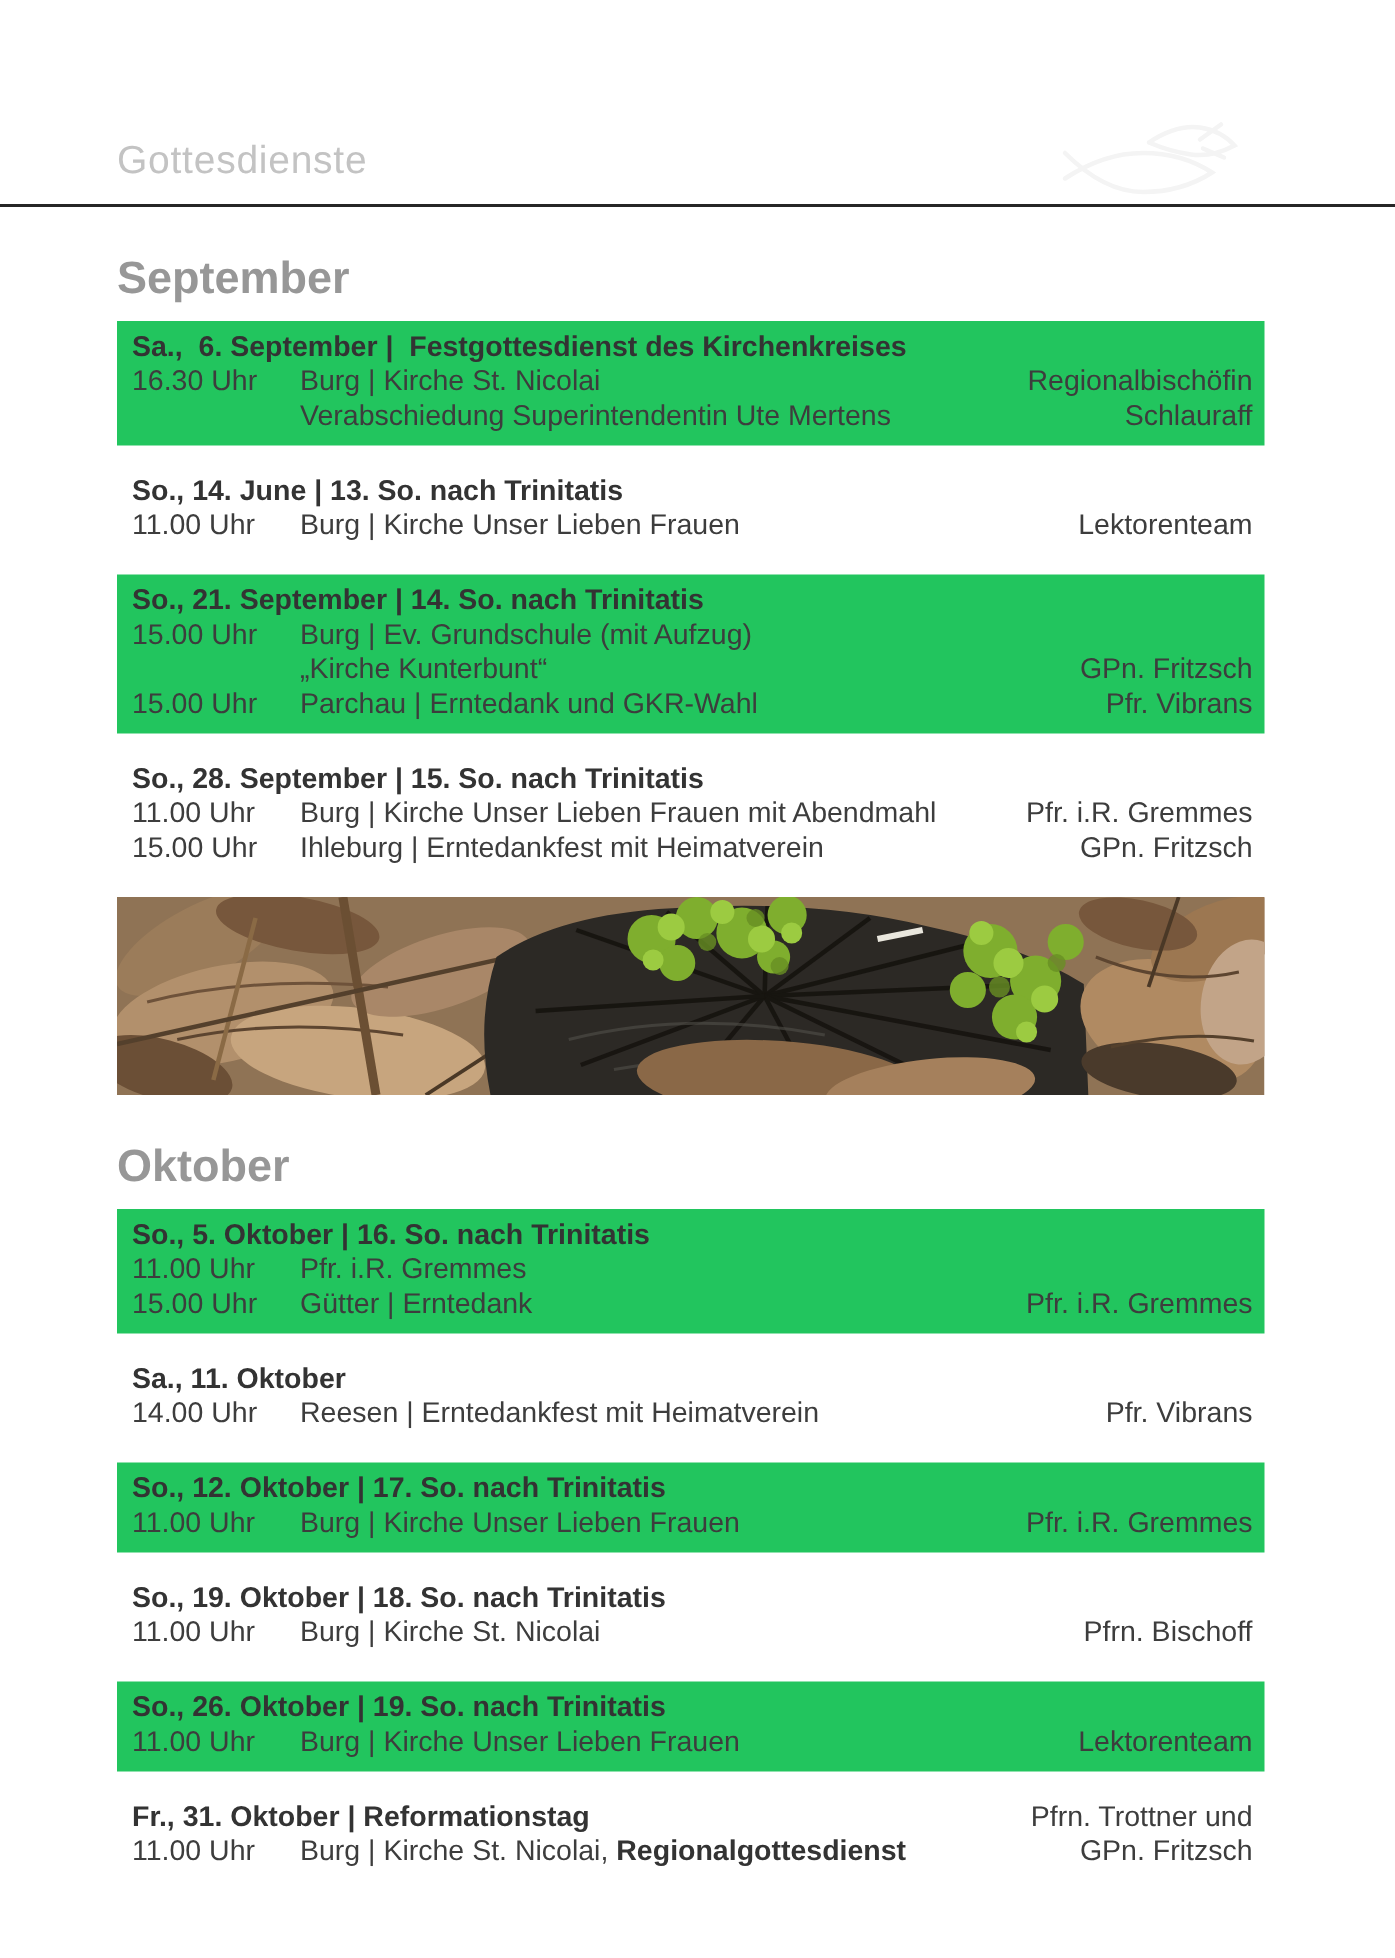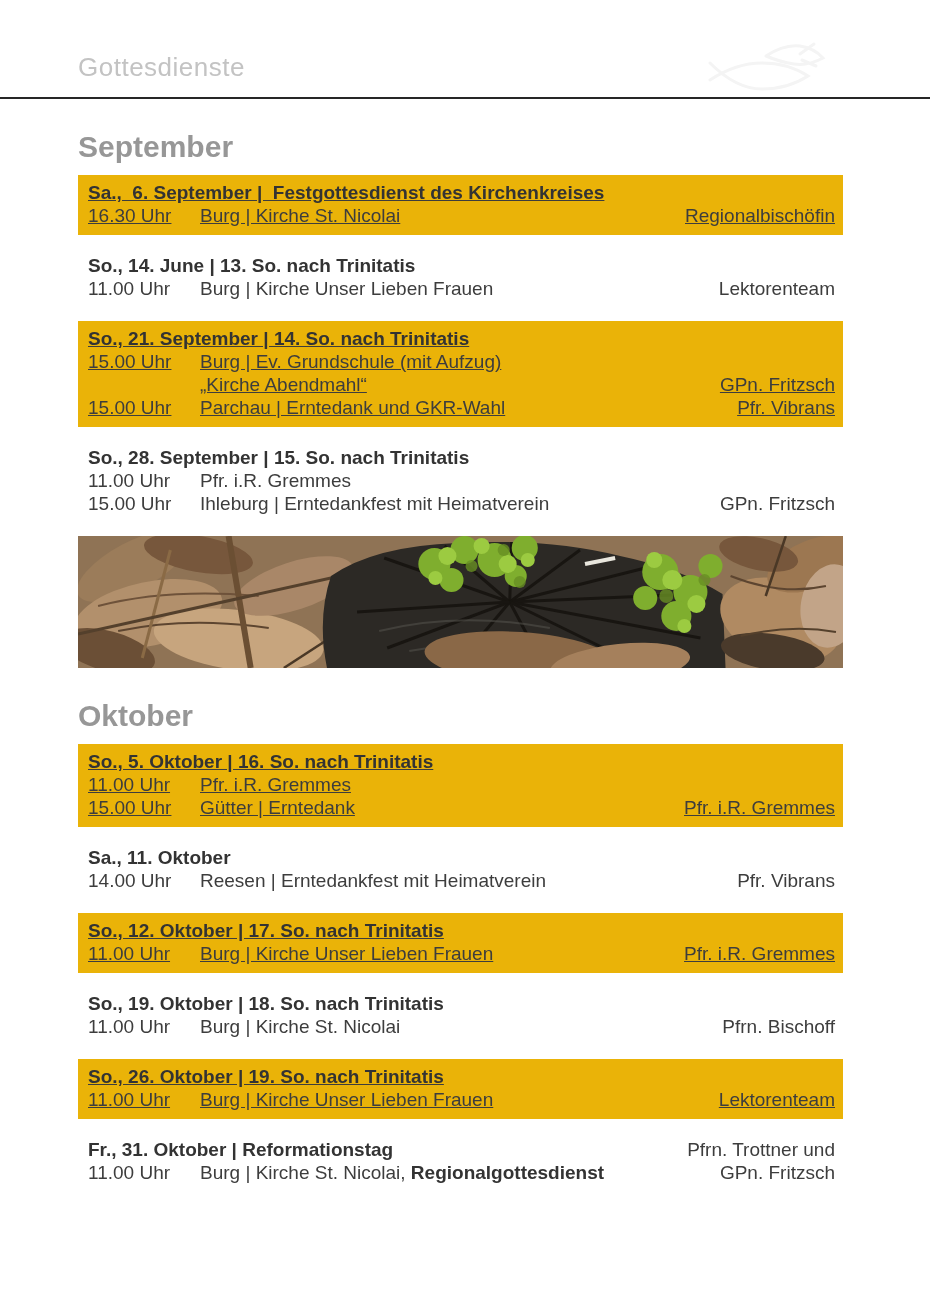--- a/index.html
+++ b/index.html
@@ -4,39 +4,39 @@
 <style>
   html,body{margin:0;padding:0;}
   body{
     width:930px;height:1305px;
     background:#ffffff;
     font-family:"Liberation Sans","DejaVu Sans",sans-serif;
     color:#3d3d3d;
     position:relative;
     overflow:hidden;
   }
-  .page-header{position:relative;height:97px;border-bottom:2px solid #262626;}
+  .page-header{position:relative;height:97px;border-bottom:2px solid #262626;margin-top:39px;}
   .page-title{
     position:absolute;left:78px;top:52px;
     font-size:26px;line-height:30px;font-weight:400;
     color:#c3c3c3;letter-spacing:0.5px;
   }
   .fish-mark{position:absolute;right:104px;top:36px;opacity:1;}
   .content{margin:0 87px 0 78px;}
   h2.month{
     font-size:30px;line-height:36px;font-weight:bold;
     color:#979797;margin:30px 0 10px 0;
   }
   .events{}
   .block{
     padding:6px 8px 8px 10px;
     margin-bottom:13px;
     font-size:19px;line-height:23px;
   }
-  .block.shaded{background:#eab308;text-decoration:underline;}
+  .block.shaded{background:#22c55e;}
   .block-title{
     font-weight:bold;color:#333333;
     display:flex;justify-content:space-between;
     white-space:pre-wrap;
   }
   .title-right{font-weight:normal;color:#3d3d3d;text-align:left;white-space:nowrap;}
   .row{display:flex;}
   .time{flex:0 0 112px;width:112px;}
   .desc{flex:1 1 auto;min-width:0;}
   .desc b{font-weight:bold;color:#333333;}
@@ -64,51 +64,57 @@
   <section>
     <h2 class="month">September</h2>
     <div class="events">
         <div class="block shaded">
           <div class="block-title"><span>Sa.,  6. September |  Festgottesdienst des Kirchenkreises</span></div>
           <div class="row">
             <span class="time">16.30 Uhr</span>
             <span class="desc"><span>Burg | Kirche St. Nicolai</span></span>
             <span class="right">Regionalbischöfin</span>
           </div>
+          <div class="row">
+            <span class="time"></span>
+            <span class="desc"><span>Verabschiedung Superintendentin Ute Mertens</span></span>
+            <span class="right">Schlauraff</span>
+          </div>
         </div>
         <div class="block">
           <div class="block-title"><span>So., 14. June | 13. So. nach Trinitatis</span></div>
           <div class="row">
             <span class="time">11.00 Uhr</span>
             <span class="desc"><span>Burg | Kirche Unser Lieben Frauen</span></span>
             <span class="right">Lektorenteam</span>
           </div>
         </div>
         <div class="block shaded">
           <div class="block-title"><span>So., 21. September | 14. So. nach Trinitatis</span></div>
           <div class="row">
             <span class="time">15.00 Uhr</span>
             <span class="desc"><span>Burg | Ev. Grundschule (mit Aufzug)</span></span>
             <span class="right"></span>
           </div>
           <div class="row">
             <span class="time"></span>
-            <span class="desc"><span>„Kirche Abendmahl“</span></span>
+            <span class="desc"><span>„Kirche Kunterbunt“</span></span>
             <span class="right">GPn. Fritzsch</span>
           </div>
           <div class="row">
             <span class="time">15.00 Uhr</span>
             <span class="desc"><span>Parchau | Erntedank und GKR-Wahl</span></span>
             <span class="right">Pfr. Vibrans</span>
           </div>
         </div>
         <div class="block">
           <div class="block-title"><span>So., 28. September | 15. So. nach Trinitatis</span></div>
           <div class="row">
             <span class="time">11.00 Uhr</span>
+            <span class="desc"><span>Burg | Kirche Unser Lieben Frauen mit Abendmahl</span></span>
             <span class="right">Pfr. i.R. Gremmes</span>
           </div>
           <div class="row">
             <span class="time">15.00 Uhr</span>
             <span class="desc"><span>Ihleburg | Erntedankfest mit Heimatverein</span></span>
             <span class="right">GPn. Fritzsch</span>
           </div>
         </div>
       </div>
   </section>

